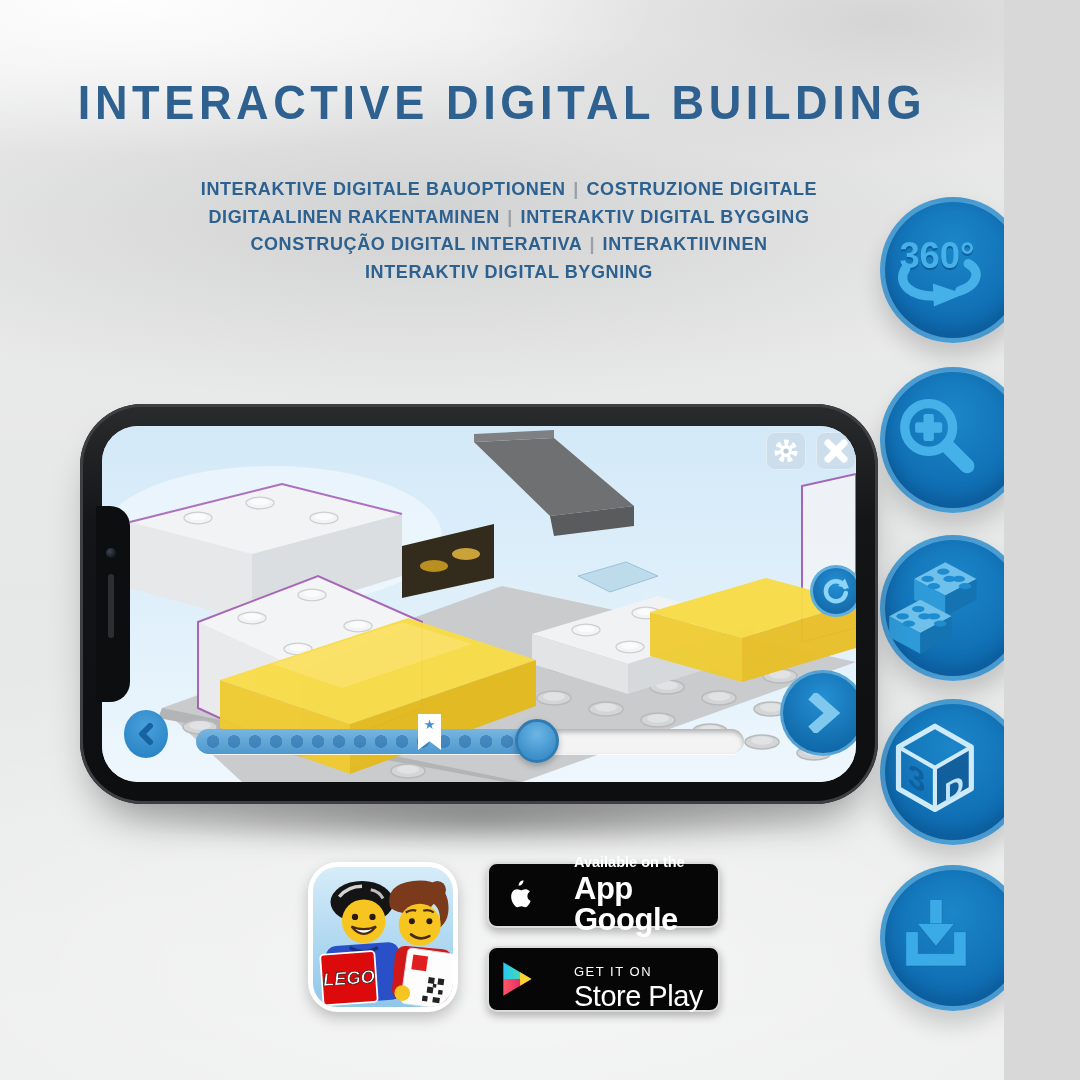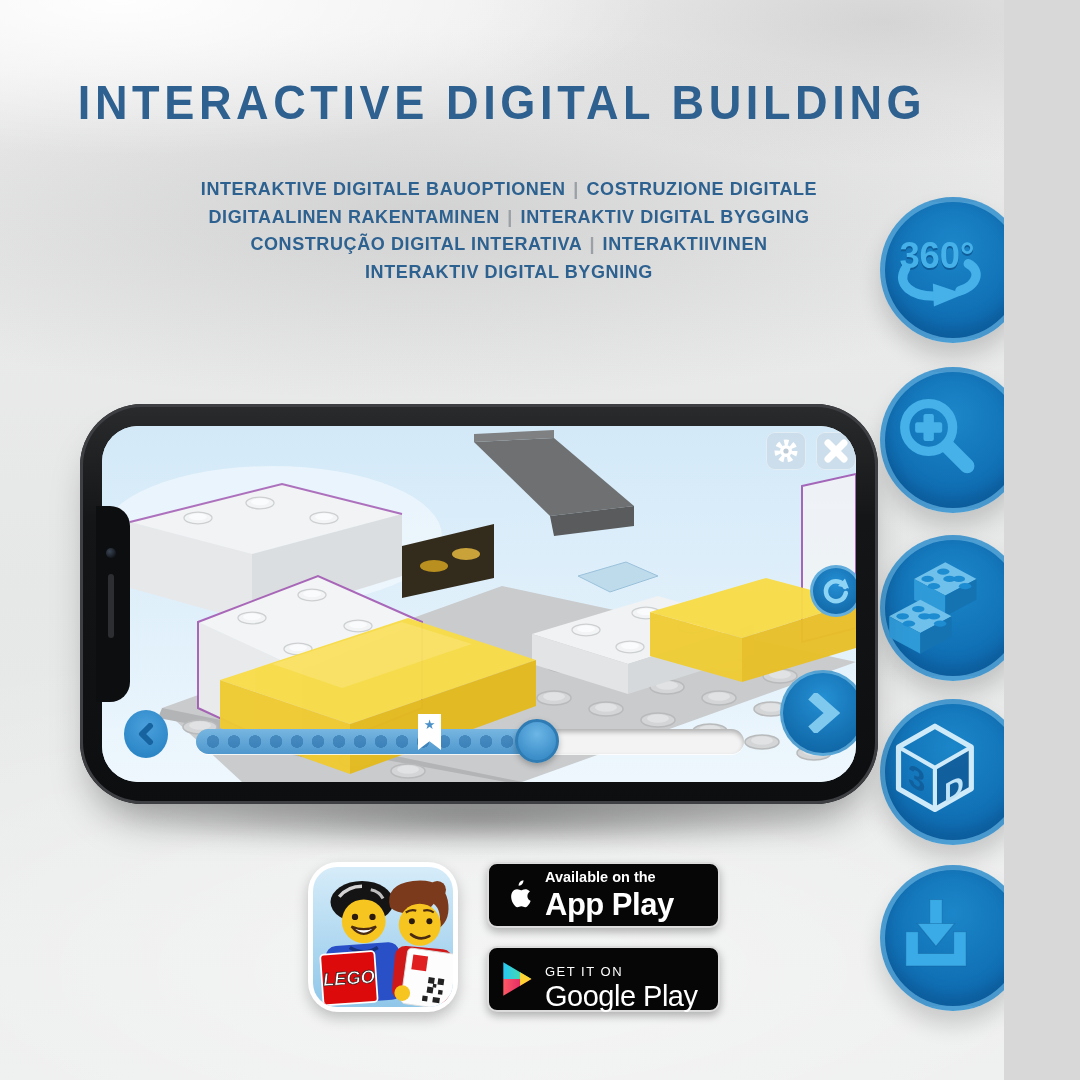--- a/index.html
+++ b/index.html
@@ -68,21 +68,21 @@
   .slider-handle{left:413px;top:293px;width:44px;height:44px;border-radius:50%;
     background:radial-gradient(circle at 50% 32%, #6cb6e6, #3c8ec9 75%);
     border:3px solid #2f7cb4;box-sizing:border-box;box-shadow:0 3px 6px rgba(0,0,0,.25);z-index:8;}
 
   
   .app-icon{left:308px;top:862px;width:150px;height:150px;border-radius:30px;
     background:#fff;box-shadow:0 6px 14px rgba(0,0,0,.22);padding:5px;box-sizing:border-box;z-index:2;}
   .app-icon svg{display:block;border-radius:24px;}
   .badge{left:487px;width:233px;height:66px;border-radius:10px;background:#060606;
     border:2px solid #dcdcdc;box-sizing:border-box;box-shadow:0 4px 8px rgba(0,0,0,.28);
-    display:flex;align-items:center;color:#fff;z-index:2;}
+    display:flex;align-items:center;color:#fff;z-index:2;gap:29px;}
   .badge .btxt{display:flex;flex-direction:column;justify-content:center;line-height:1;}
   .badge .l1{font-size:14.5px;font-weight:700;margin-bottom:4px;}
   .badge .l2{font-size:31px;font-weight:600;letter-spacing:-.5px;}
   .badge.gp .l1{font-size:13px;font-weight:400;letter-spacing:1.5px;margin-top:18px;}
   .badge.gp .l2{font-size:29px;font-weight:500;}
   .bicon{width:56px;display:flex;align-items:center;justify-content:center;flex:0 0 56px;}
 </style>
 </head>
 <body>
 
@@ -354,21 +354,21 @@
   </div>
 
   <div class="abs badge" style="top:862px">
     <div class="bicon">
       <svg width="34" height="42" viewBox="0 0 384 512">
           <path fill="#fff" d="M318.7 268.7c-.2-36.7 30-54.3 31.4-55.2-17.1-25-43.7-28.4-53.1-28.8-22.6-2.3-44.2 13.3-55.7 13.3-11.5 0-29.2-13-48-12.6-24.7.4-47.5 14.4-60.2 36.5-25.7 44.6-6.6 110.6 18.4 146.7 12.2 17.7 26.8 37.5 45.9 36.8 18.4-.7 25.4-11.9 47.7-11.9 22.2 0 28.5 11.9 48 11.5 19.8-.4 32.3-18 44.4-35.8 14-20.5 19.8-40.3 20.1-41.3-.4-.2-38.6-14.8-38.9-59.2zM255.5 121.4c10.1-12.3 17-29.3 15.1-46.4-14.6.6-32.3 9.7-42.8 22-9.4 10.9-17.7 28.3-15.5 45 16.3 1.3 33-8.3 43.2-20.6z"></path>
         </svg>
     </div>
     <div class="btxt">
       <span class="l1">Available on the</span>
-      <span class="l2">App Play</span>
+      <span class="l2">App Google</span>
     </div>
   </div>
 
   <div class="abs badge gp" style="top:946px">
     <div class="bicon">
       <svg width="38" height="42" viewBox="0 0 100 100">
         <defs>
           <linearGradient id="gpT" x1="0" y1="0" x2="1" y2="0">
               <stop offset="0" stop-color="#26c8f5"></stop>
               <stop offset="1" stop-color="#59e387"></stop>
@@ -378,17 +378,17 @@
               <stop offset="1" stop-color="#d41367"></stop>
             </linearGradient>
         </defs>
         <polygon points="14,6 88,50 14,50" fill="url(#gpT)"></polygon>
         <polygon points="14,50 88,50 14,94" fill="url(#gpB)"></polygon>
         <polygon points="58,32 88,50 58,68" fill="#ffd231"></polygon>
       </svg>
     </div>
     <div class="btxt">
       <span class="l1">GET IT ON</span>
-      <span class="l2">Google Play</span>
+      <span class="l2">Store Play</span>
     </div>
   </div>
 
 </div>
 
 </body></html>

